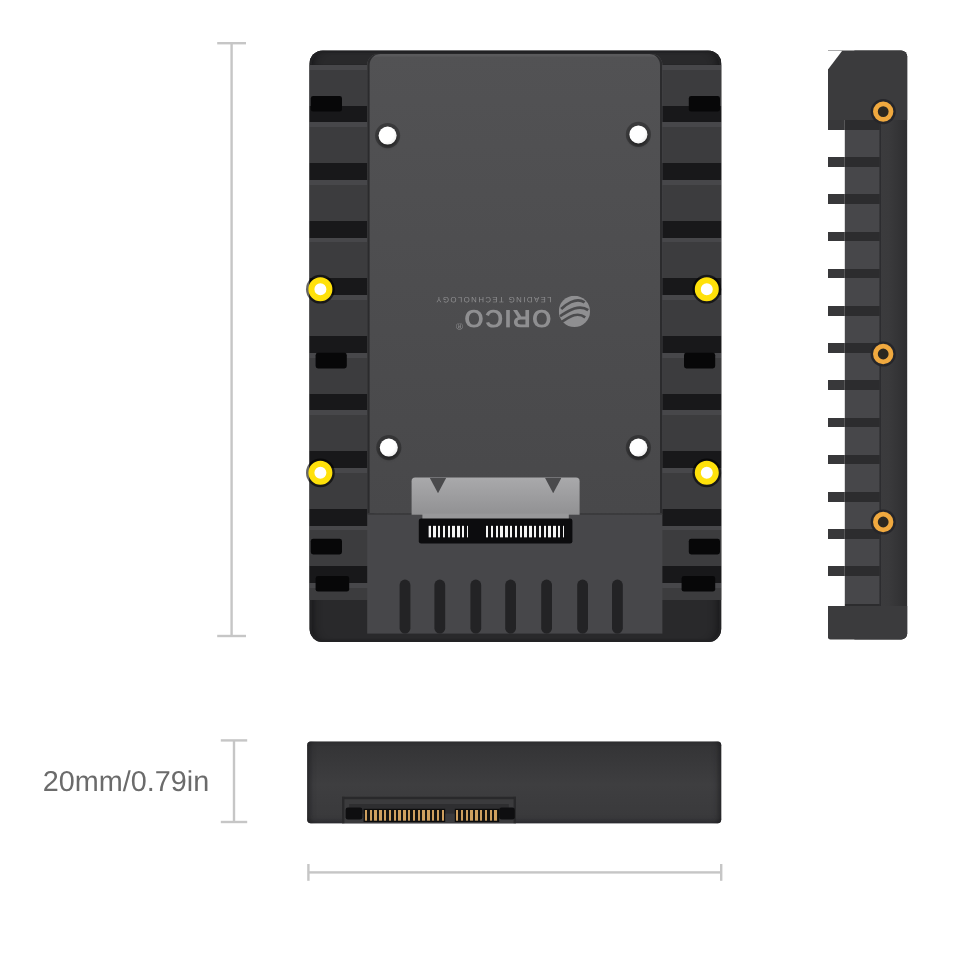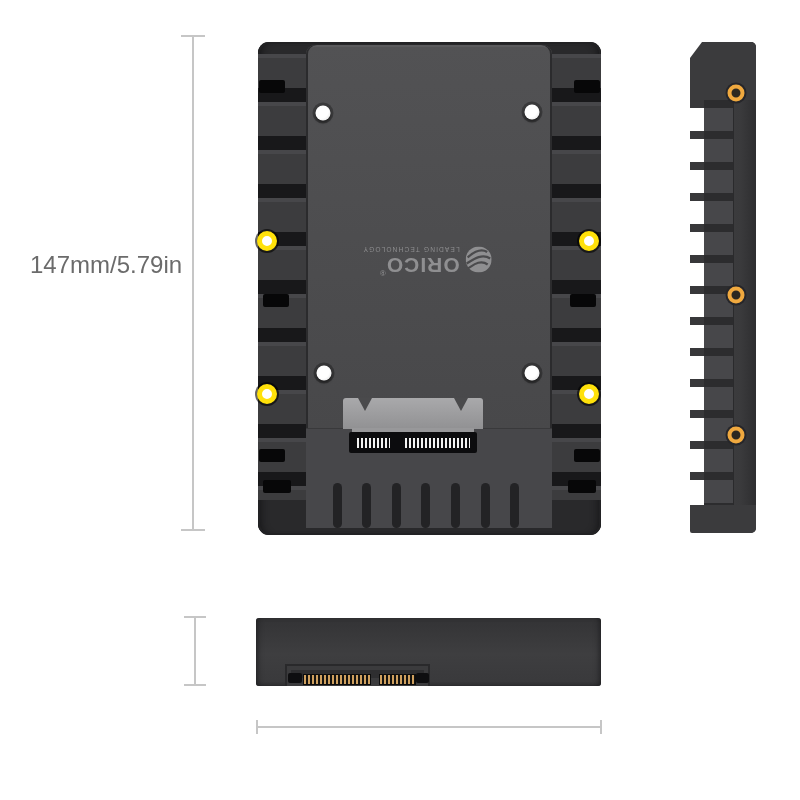--- a/index.html
+++ b/index.html
@@ -73,21 +73,20 @@
   .b-band{position:absolute;left:4px;top:4px;width:133px;height:8px;background:#2e2e30;}
   .b-tab{position:absolute;background:#0e0e10;border-radius:2px;}
   .b-pins{position:absolute;height:9px;border:1px solid #0c0c0c;
           background:repeating-linear-gradient(90deg,#cfa05f 0 2px,#15130f 2px 4px);}
 </style>
 </head>
 <body>
 
 <div class="canvas">
 
-  <div class="dim-label" style="left:30px;top:252px;width:150px;">147mm/5.79in</div>
   <div class="vline" style="left:192px;top:36px;height:494px;">
     <div class="cap-h" style="top:-1px;"></div>
     <div class="cap-h" style="bottom:-1px;"></div>
   </div>
 
   <div class="front">
     <div class="rail left"></div>
     <div class="rail right"></div>
 
     <div class="railslot" style="left:1px;top:38px;width:26px;height:13px;"></div>
@@ -163,20 +162,21 @@
   <div class="bottom">
     <div class="b-recess">
       <div class="b-band"></div>
     </div>
     <div class="b-tab" style="left:32px;top:55px;width:14px;height:10px;"></div>
     <div class="b-tab" style="left:160px;top:55px;width:13px;height:10px;"></div>
     <div class="b-pins" style="left:47px;top:56px;width:66px;"></div>
     <div class="b-pins" style="left:123px;top:56px;width:35px;"></div>
   </div>
 
+  <div class="dim-label" style="left:30px;top:639px;width:150px;">20mm/0.79in</div>
   <div class="vline" style="left:194px;top:617px;height:68px;">
     <div class="cap-h" style="top:-1px;width:22px;left:-10px;"></div>
     <div class="cap-h" style="bottom:-1px;width:22px;left:-10px;"></div>
   </div>
 
   <div class="hline" style="left:257px;top:726px;width:344px;">
     <div class="cap-v" style="left:-1px;"></div>
     <div class="cap-v" style="right:-1px;"></div>
   </div>
 

